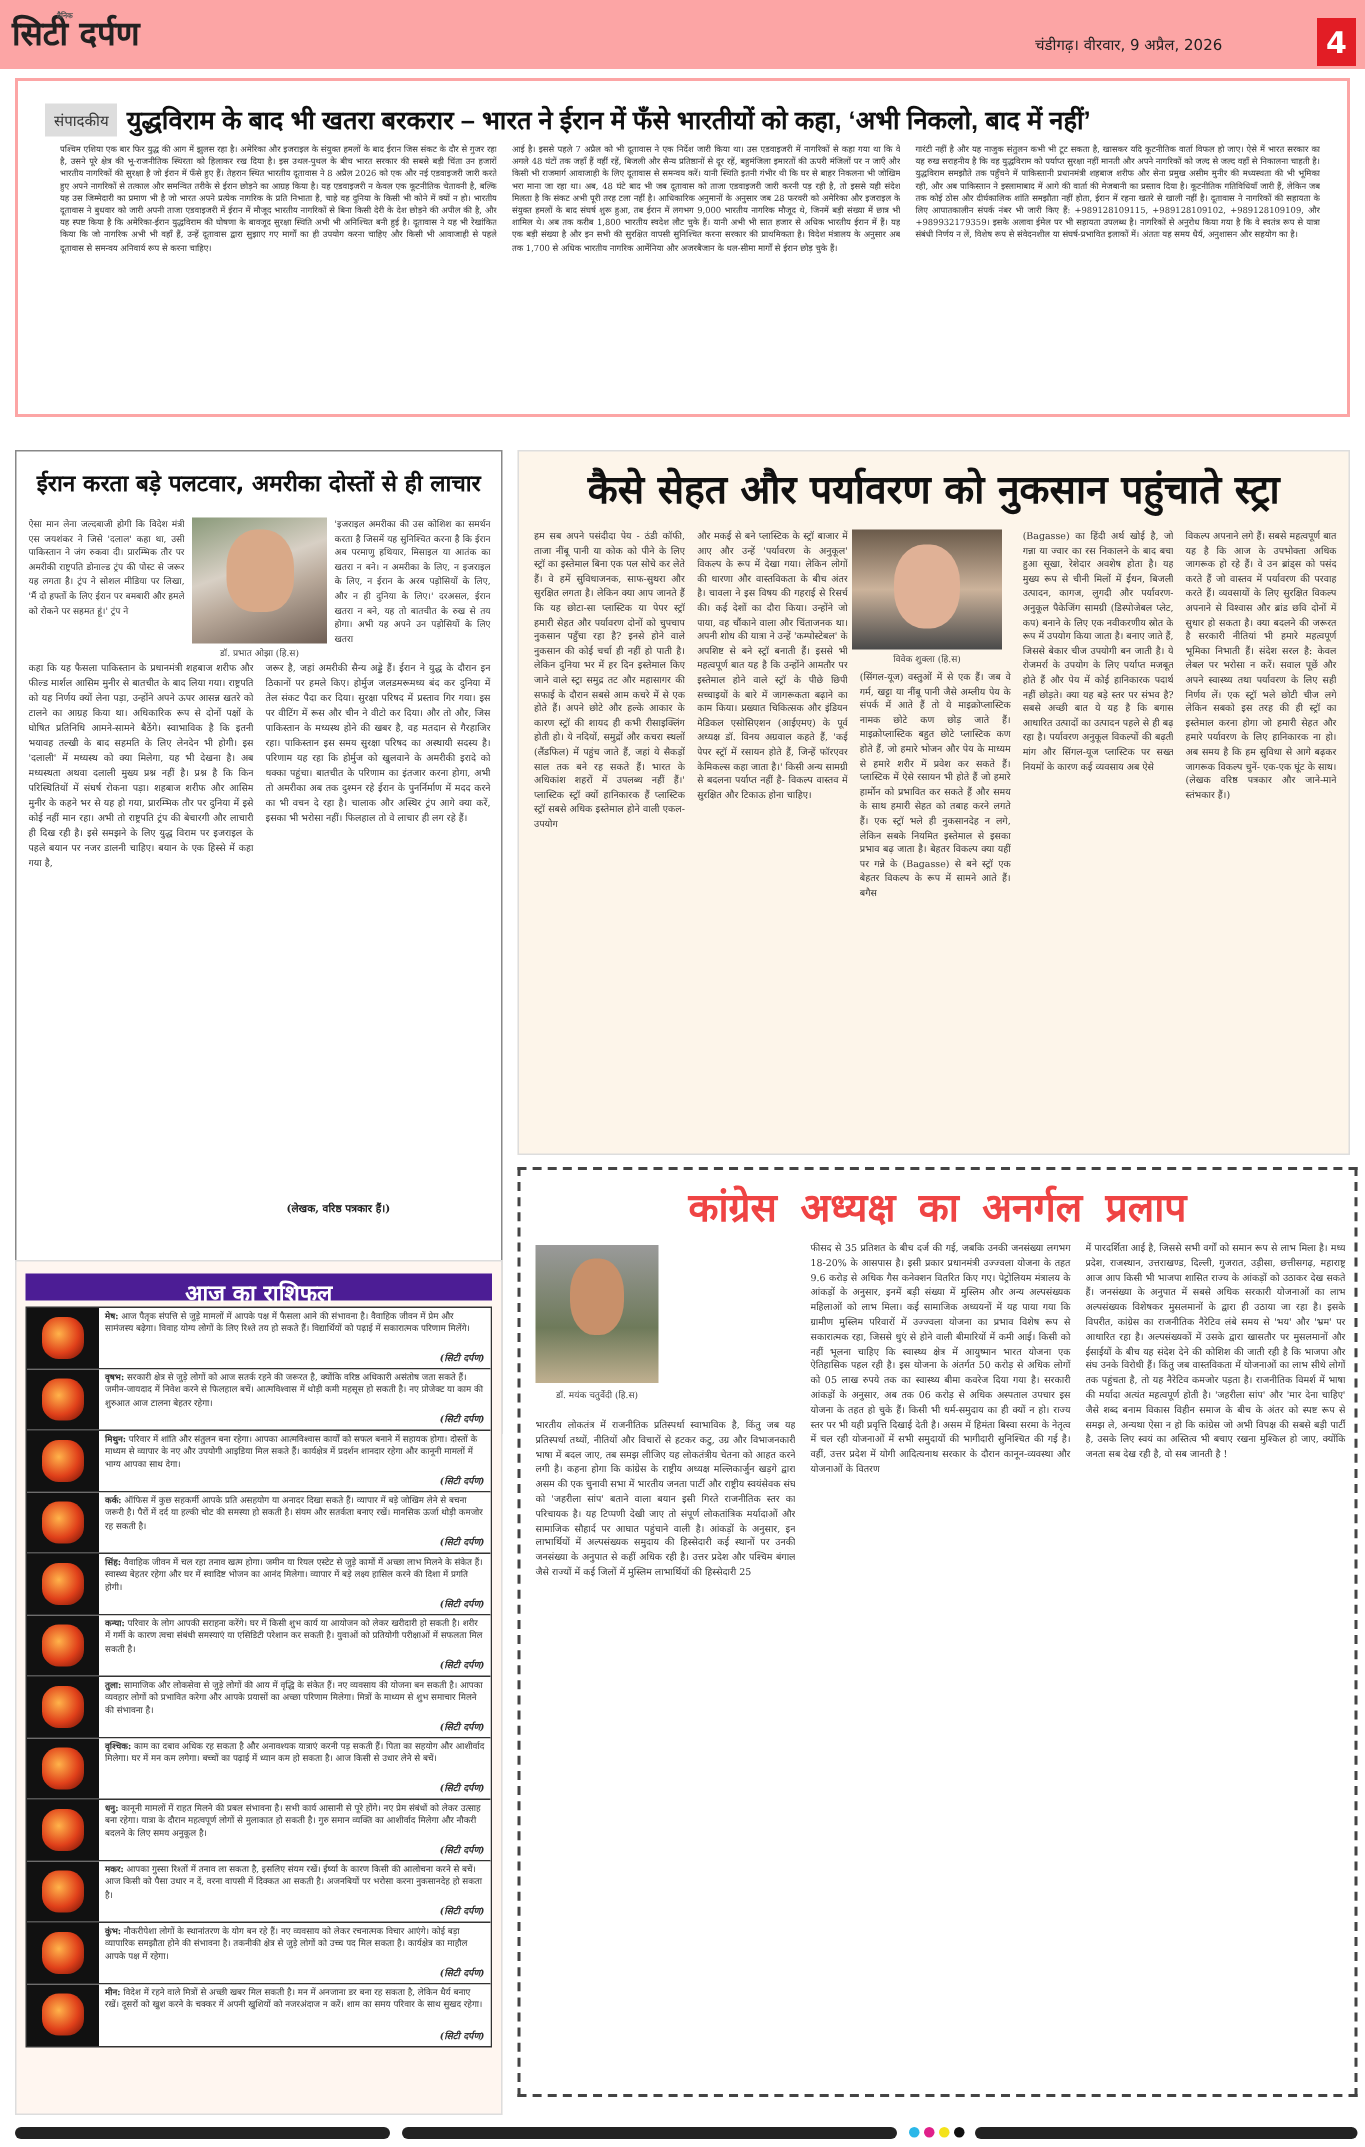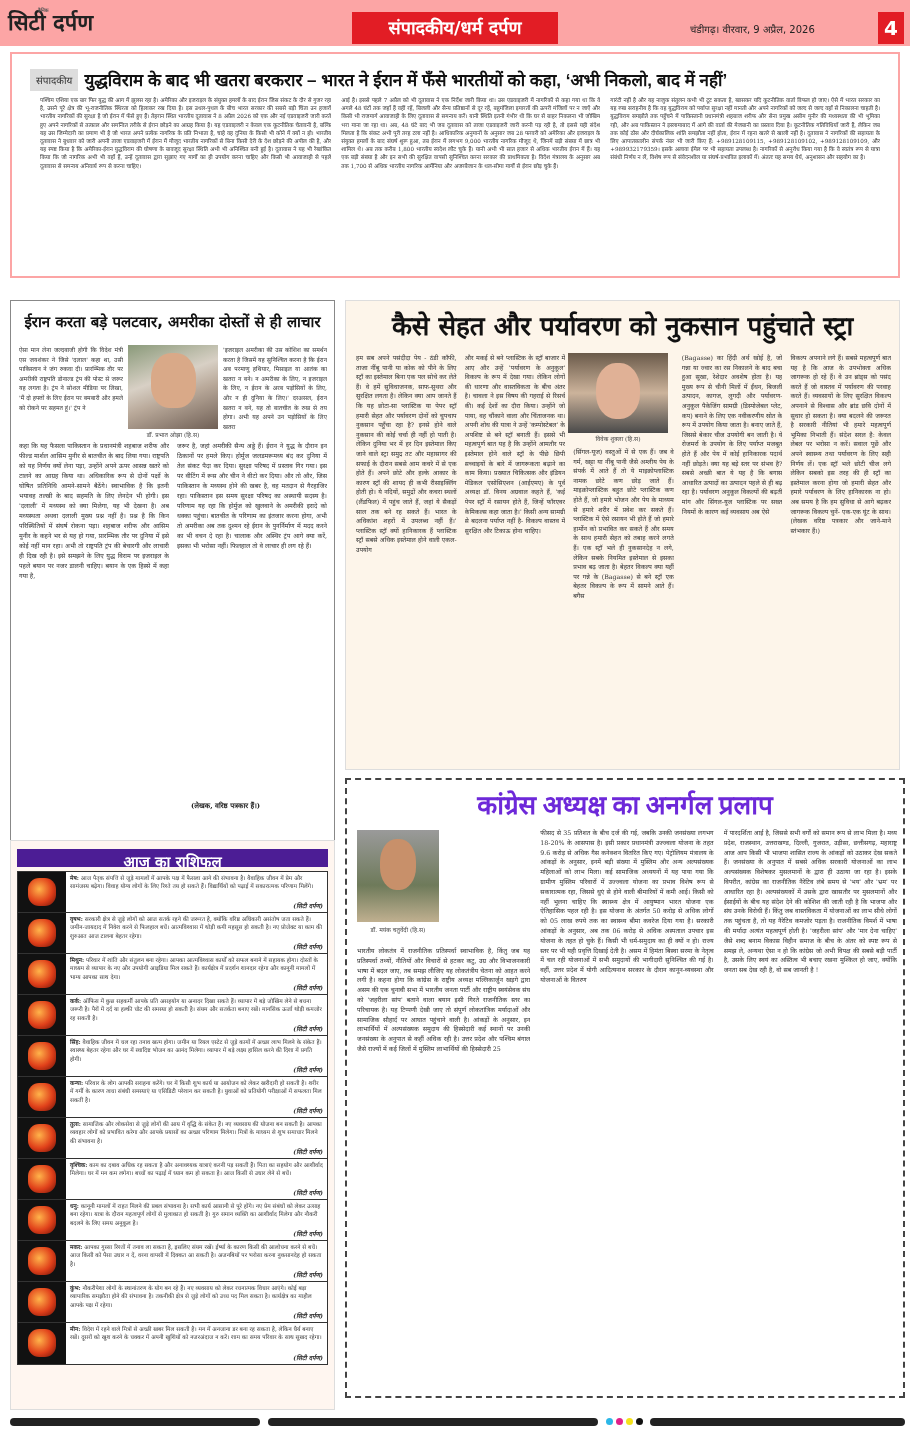--- a/index.html
+++ b/index.html
@@ -36,21 +36,21 @@
   .byline { position: absolute; font-size: 7px; font-weight: bold; color: #222; }
 
   .straw { left: 345px; top: 300px; width: 555px; height: 470px; background: #fdf5ea; border: 1px solid #ddd; }
   .straw-title { text-align: center; font-family: "DejaVu Sans", sans-serif; font-weight: bold; font-size: 26px; margin-top: 6px; color: #111; }
   .straw-cols { position: absolute; left: 10px; top: 52px; width: 535px; height: 410px; display: flex; gap: 8px; }
   .straw-cols .col-text { flex: 1; font-size: 6.3px; line-height: 9.6px; }
   .straw-photo { position: absolute; left: 222px; top: 52px; width: 100px; height: 80px; background: linear-gradient(180deg,#6a5a4a,#ccb39b 50%,#4a4a4a); }
   .straw-photo .face { position: absolute; left: 28%; top: 12%; width: 44%; height: 70%; border-radius: 45%; background: #e0b196; }
 
   .congress { left: 345px; top: 778px; width: 560px; height: 620px; border: 2px dashed #444; background: #fff; }
-  .cong-title { text-align: center; font-family: Liberation Serif, serif; font-weight: bold; font-size: 26px; margin-top: 6px; color: #6d28d9; }
+  .cong-title { text-align: center; font-family: Liberation Mono, monospace; font-weight: bold; font-size: 26px; margin-top: 6px; color: #ef4444; }
   .cong-photo { position: absolute; left: 10px; top: 50px; width: 82px; height: 92px; background: linear-gradient(180deg,#9a9a9a,#6e7a5a 60%,#c0b090); }
   .cong-photo .face { position: absolute; left: 28%; top: 10%; width: 44%; height: 55%; border-radius: 45%; background: #c8906a; }
   .cong-cols { position: absolute; left: 10px; top: 48px; width: 540px; height: 560px; display: flex; gap: 10px; }
   .cong-cols .col-text { flex: 1; font-size: 6.3px; line-height: 9.8px; }
 
   .rashi { left: 10px; top: 840px; width: 325px; height: 570px; background: #fff6f0; border: 1px solid #ddd; }
   .rashi-head { margin: 8px 6px 4px; height: 18px; background: #4c1d95; color: #fff; font-family: "DejaVu Sans", sans-serif; font-weight: bold; font-size: 15px; text-align: center; line-height: 26px; }
   .rashi-list { margin: 0 6px; border: 1px solid #333; }
   .rashi-row { display: flex; height: 41px; border-bottom: 1px solid #333; background: #fff; }
   .rashi-row:last-child { border-bottom: none; }
@@ -65,21 +65,20 @@
   .cmyk span { width: 7px; height: 7px; border-radius: 50%; display: inline-block; }
 </style>
 </head>
 <body>
 
 <header class="masthead">
   <div class="logo">
     <span class="logo-small">दैनिक</span>
     <span>सिटी दर्पण</span>
   </div>
-  <div class="section-tab">संपादकीय/धर्म दर्पण</div>
   <div class="dateline">चंडीगढ़। वीरवार, 9 अप्रैल, 2026</div>
   <div class="page-num">4</div>
 </header>
 
 <section class="box editorial">
   <div class="ed-head">
     <span class="ed-label">संपादकीय</span>
     <h1 class="ed-title">युद्धविराम के बाद भी खतरा बरकरार – भारत ने ईरान में फँसे भारतीयों को कहा, ‘अभी निकलो, बाद में नहीं’</h1>
   </div>
   <div class="ed-cols">

